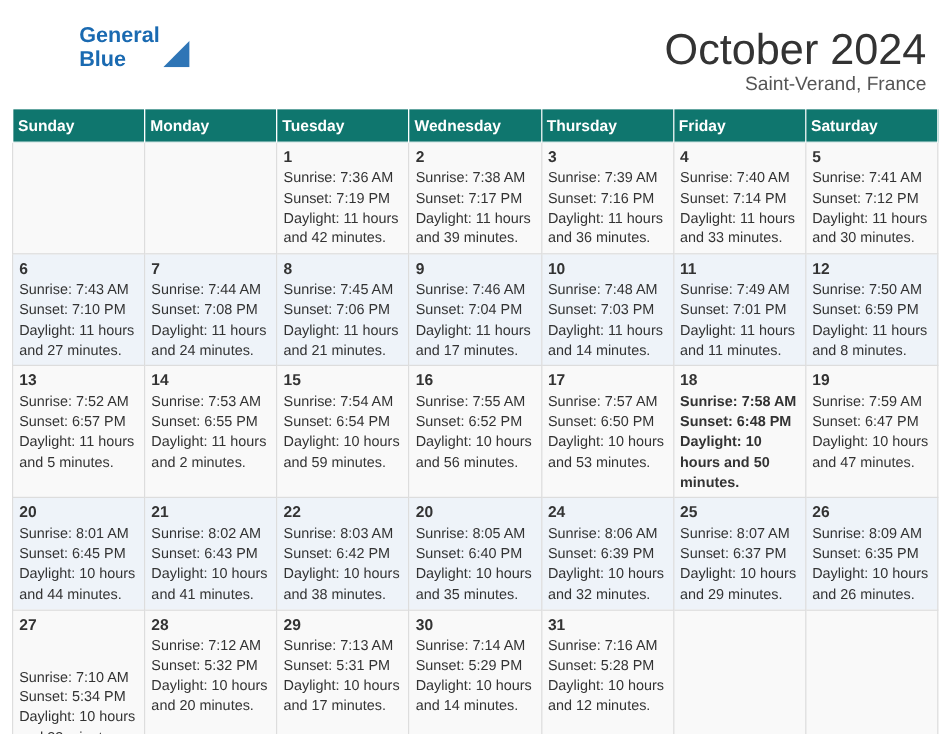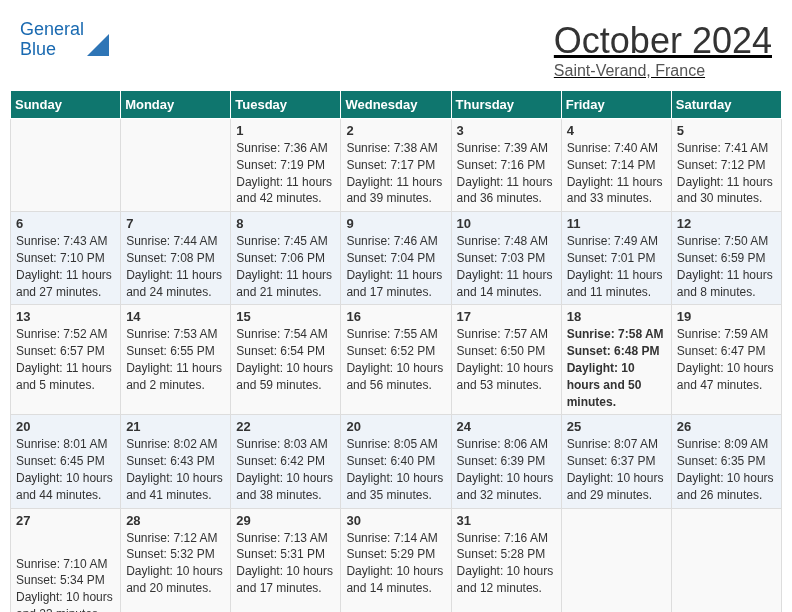--- a/index.html
+++ b/index.html
@@ -15,29 +15,30 @@
       justify-content: space-between;
       align-items: flex-start;
       padding: 10px 10px 5px 10px;
     }
     .logo {
       display: flex;
       align-items: center;
     }
     .logo-text {
       font-size: 18px;
-      font-weight: normal;
+      font-weight: bold;
       color: #333;
       line-height: 1.1;
+      margin-left: 46px;
     }
     .logo-text span {
       color: #1a6ab1;
     }
     .title-block {
-      text-decoration: underline;
+      text-align: right;
     }
     .title-block h1 {
       font-size: 36px;
       font-weight: normal;
       color: #333;
     }
     .title-block h2 {
       font-size: 16px;
       font-weight: normal;
       color: #555;

